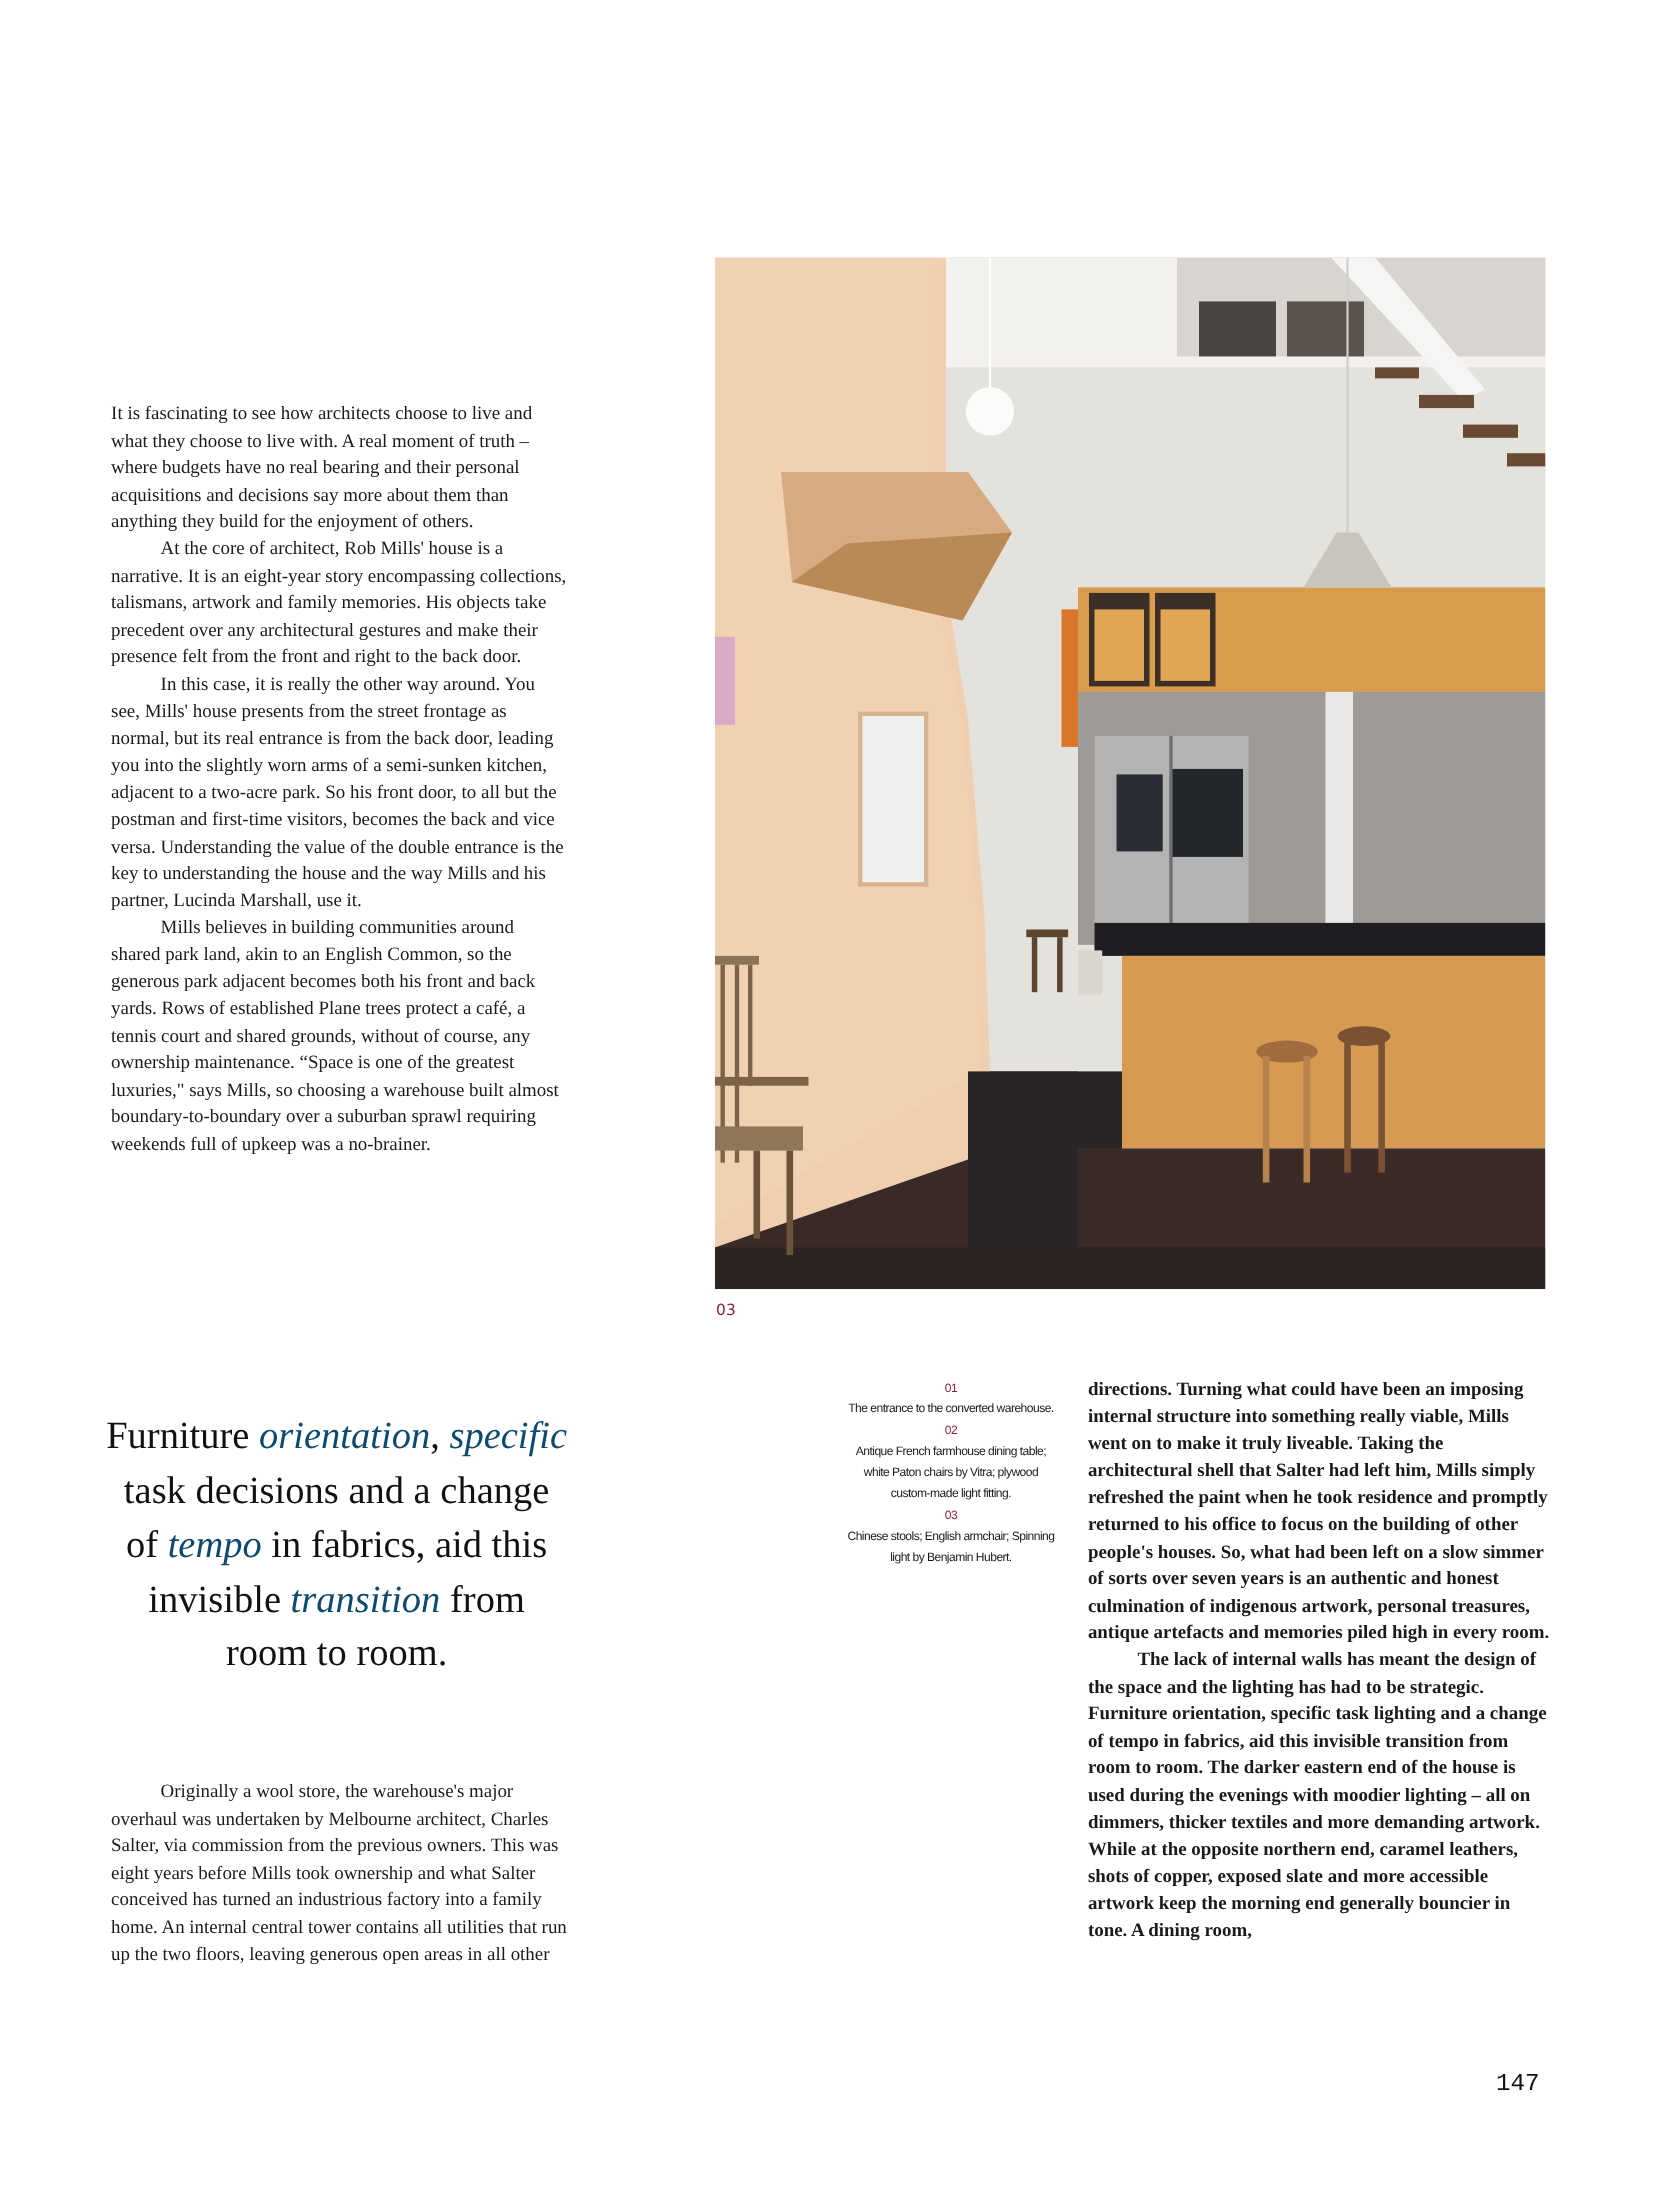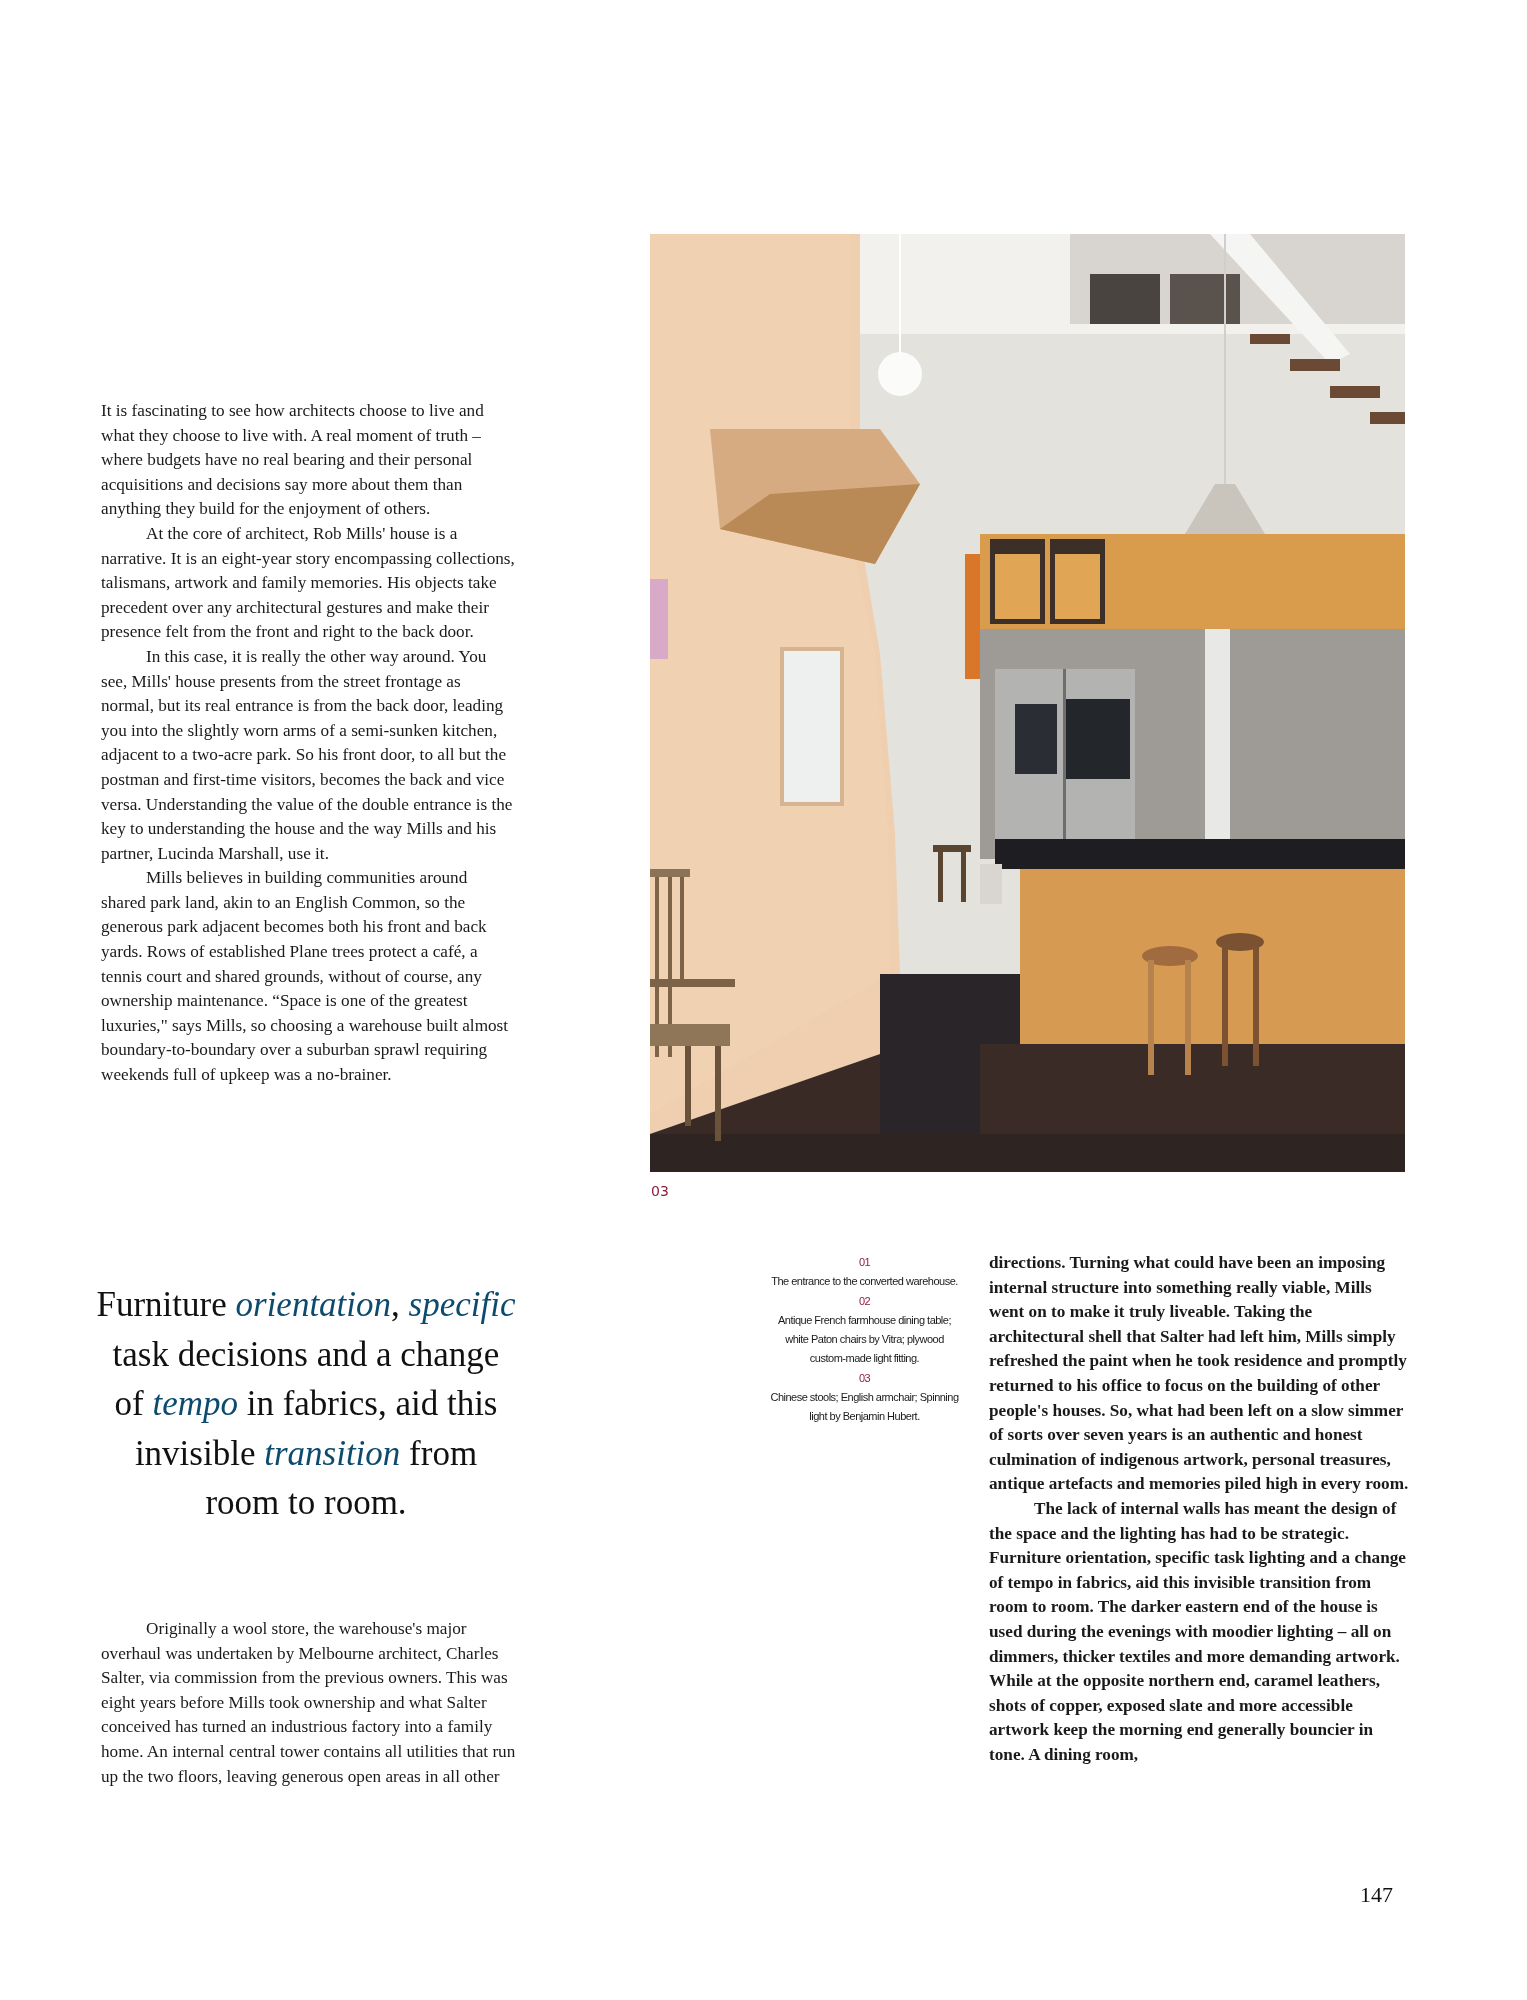--- a/index.html
+++ b/index.html
@@ -1,33 +1,33 @@
 <!DOCTYPE html>
 <html><head>
 <meta charset="utf-8">
 <style>
   html, body { margin: 0; padding: 0; background: #ffffff; }
   body { width: 1527px; height: 2000px; position: relative; overflow: hidden;
          font-family: "Liberation Serif", serif; color: #1a1a1a; }
   .col { position: absolute; font-size: 17.2px; line-height: 24.6px; text-align: left; }
   .col p { margin: 0; }
   .col p.indent { text-indent: 45px; }
-  #col-left-top { left: 101px; top: 364px; width: 415px; margin-top: 35px; }
+  #col-left-top { left: 101px; top: 364px; width: 415px; }
   #col-left-bottom { left: 101px; top: 1617px; width: 415px; }
   #col-right { left: 989px; top: 1251px; width: 420px; font-weight: bold; }
   .pullquote { position: absolute; left: 96px; top: 1280px; width: 420px; text-align: center;
                font-family: "Liberation Serif", serif; font-size: 35px; line-height: 49.5px; color: #111; }
   .pullquote em { color: #0c4a6e; font-style: italic; }
   .photo { position: absolute; left: 650px; top: 234px; width: 755px; height: 938px; overflow: hidden; background: #e9e6e0; }
   .photo svg { display: block; width: 100%; height: 100%; }
   .photo-num { position: absolute; left: 651px; top: 1183px; font-family: "DejaVu Sans", sans-serif; font-size: 14px; color: #8e1f3c; }
   .captions { position: absolute; left: 767px; top: 1253px; width: 195px; font-family: Liberation Sans, sans-serif; font-size: 11px; line-height: 19.3px; color: #1a1a1a; letter-spacing: -0.5px; text-align: center; }
   .captions .num { color: #8e1f3c; display: block; }
   .captions .txt { display: block; }
-  .page-number { position: absolute; left: 1360px; top: 1882px; font-family: Liberation Serif, serif; font-size: 22px; color: #111; }
+  .page-number { position: absolute; left: 1360px; top: 1882px; font-family: Liberation Mono, monospace; font-size: 22px; color: #111; }
 </style>
 </head>
 <body>
 
 <div class="col" id="col-left-top">
   <p>It is fascinating to see how architects choose to live and what they choose to live with. A real moment of truth – where budgets have no real bearing and their personal acquisitions and decisions say more about them than anything they build for the enjoyment of others.</p>
   <p class="indent">At the core of architect, Rob Mills' house is a narrative. It is an eight-year story encompassing collections, talismans, artwork and family memories. His objects take precedent over any architectural gestures and make their presence felt from the front and right to the back door.</p>
   <p class="indent">In this case, it is really the other way around. You see, Mills' house presents from the street frontage as normal, but its real entrance is from the back door, leading you into the slightly worn arms of a semi-sunken kitchen, adjacent to a two-acre park. So his front door, to all but the postman and first-time visitors, becomes the back and vice versa. Understanding the value of the double entrance is the key to understanding the house and the way Mills and his partner, Lucinda Marshall, use it.</p>
   <p class="indent">Mills believes in building communities around shared park land, akin to an English Common, so the generous park adjacent becomes both his front and back yards. Rows of established Plane trees protect a café, a tennis court and shared grounds, without of course, any ownership maintenance. “Space is one of the greatest luxuries," says Mills, so choosing a warehouse built almost boundary-to-boundary over a suburban sprawl requiring weekends full of upkeep was a no-brainer.</p>
 </div>

